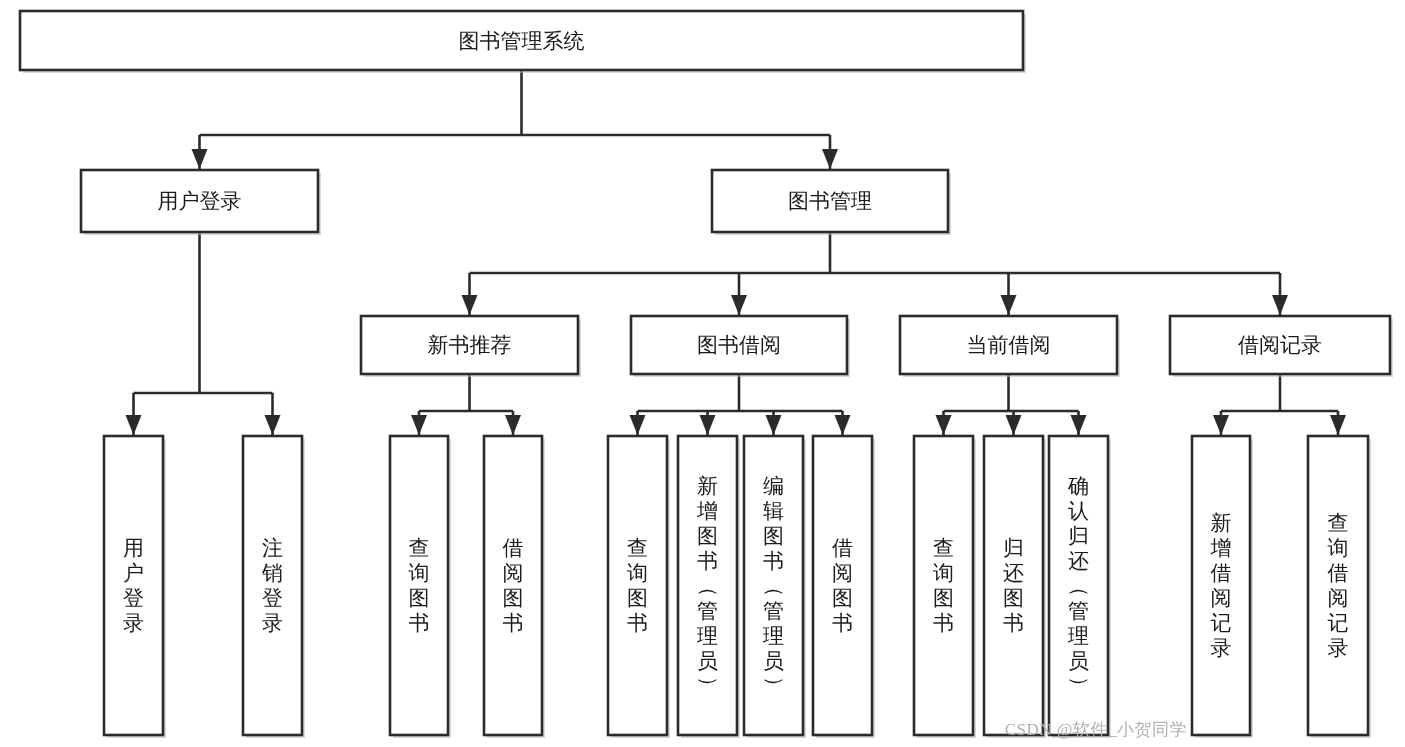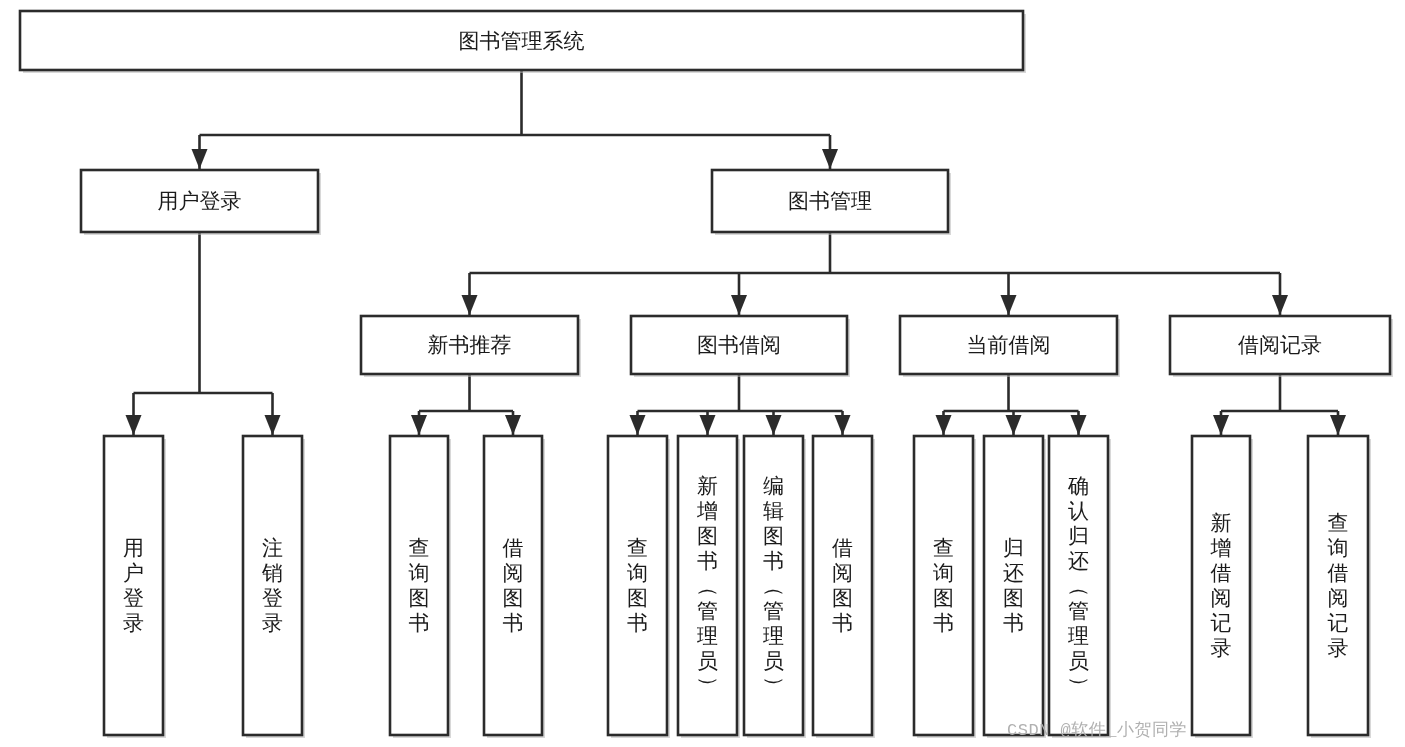--- a/index.html
+++ b/index.html
@@ -57,21 +57,21 @@
   .node-label-vertical {
     fill: #1b1b1b;
     font-family: "DejaVu Sans", "Liberation Sans", sans-serif;
     font-size: 21px;
     text-anchor: middle;
   }
   .watermark {
     position: absolute;
     right: 8px;
     bottom: 6px;
-    font-family: Liberation Mono, monospace;
+    font-family: Liberation Serif, serif;
     font-size: 17px;
     color: #b0b0b0;
     letter-spacing: 0.5px;
     white-space: nowrap;
     pointer-events: none;
     margin-top: 41px;
   }
 </style>
 </head>
 <body>

